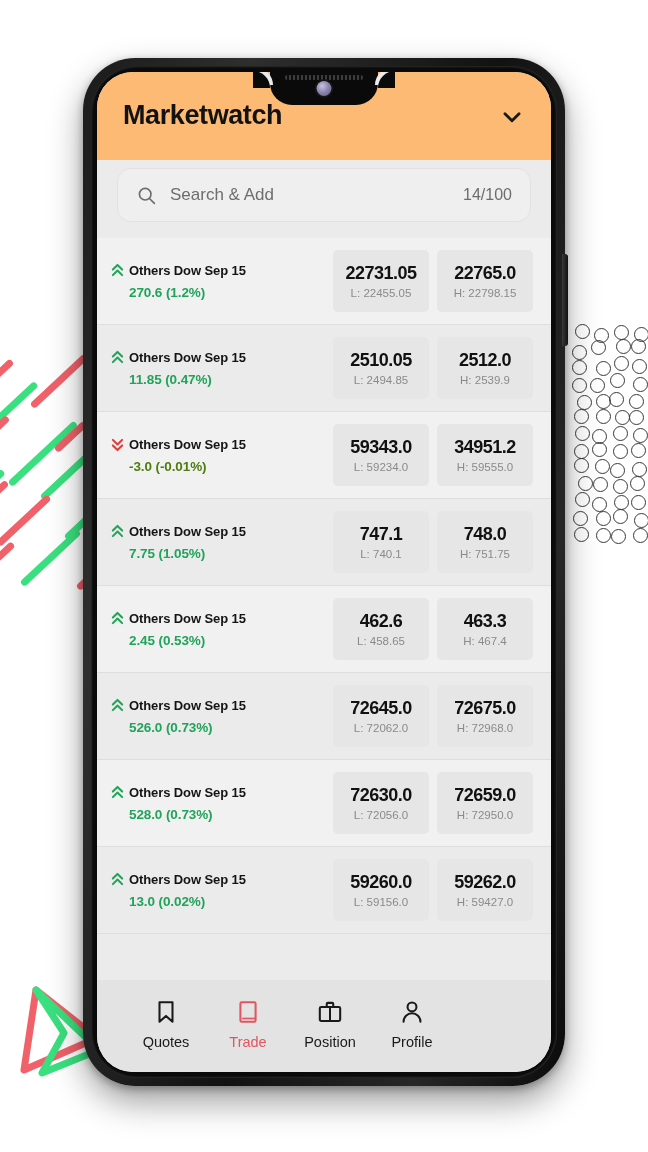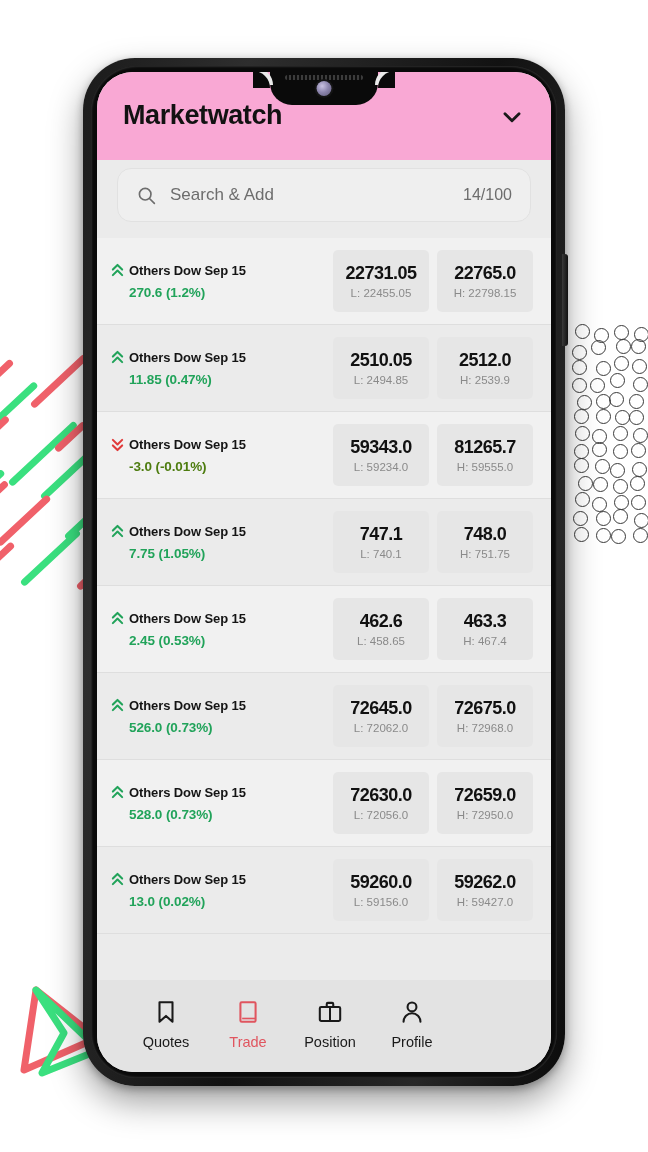--- a/index.html
+++ b/index.html
@@ -65,21 +65,21 @@
     position:absolute; left:50%; top:9px; transform:translateX(-50%);
     width:15px; height:15px; border-radius:50%;
     background:radial-gradient(circle at 38% 34%,#c9c2e2 0%,#8d86ae 46%,#5f5a78 100%);
     box-shadow:0 0 0 2px #141414; z-index:6;
   }
 
   
   #header {
     flex:0 0 auto; height:88px; padding:30px 26px 0 26px;
     display:flex; align-items:flex-start; justify-content:space-between;
-    background:#f9a8d4;
+    background:#fdba74;
   }
   #title { font-size:27px; font-weight:700; color:#121212; letter-spacing:-.4px; line-height:1; }
   #chevron-down { width:26px; height:26px; margin-top:2px; cursor:pointer; }
 
   
   #search-wrap { flex:0 0 auto; padding:8px 20px 16px 20px; background:#ebebeb; }
   #search-bar {
     height:54px; background:#efefef; border:1px solid #e1e1e1; border-radius:14px;
     display:flex; align-items:center; padding:0 18px; cursor:text;
   }
@@ -286,21 +286,21 @@
      </svg>
            <span class="sym">Others Dow Sep 15</span>
          </div>
          <div class="chg down">-3.0 (-0.01%)</div>
        </div>
        <div class="box">
          <span class="bid">59343.0</span>
          <span class="sub">L: 59234.0</span>
        </div>
        <div class="box">
-         <span class="bid">81265.7</span>
+         <span class="bid">34951.2</span>
          <span class="sub">H: 59555.0</span>
        </div>
           </div>
           <div class="row">
             <div class="row-left">
          <div class="row-name">
            <svg class="dir-icon" viewBox="0 0 14 18">
        <path d="M2 8 L7 3 L12 8" fill="none" stroke="#21a35a" stroke-width="2.2" stroke-linecap="round" stroke-linejoin="round"></path>
        <path d="M2 14 L7 9 L12 14" fill="none" stroke="#21a35a" stroke-width="2.2" stroke-linecap="round" stroke-linejoin="round"></path>
      </svg>

